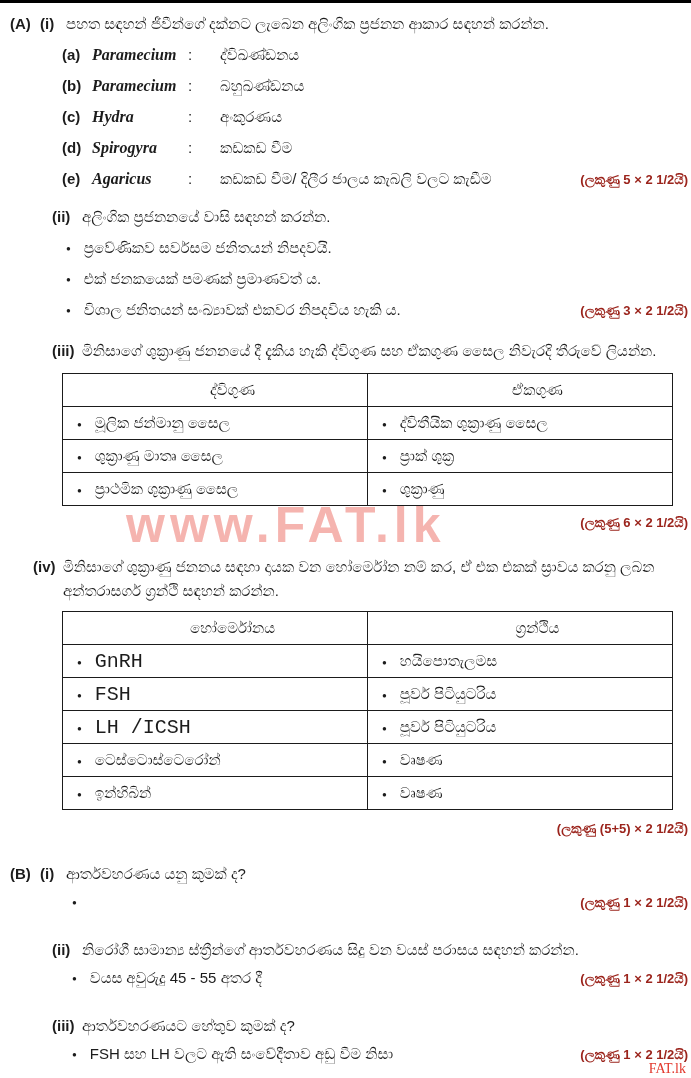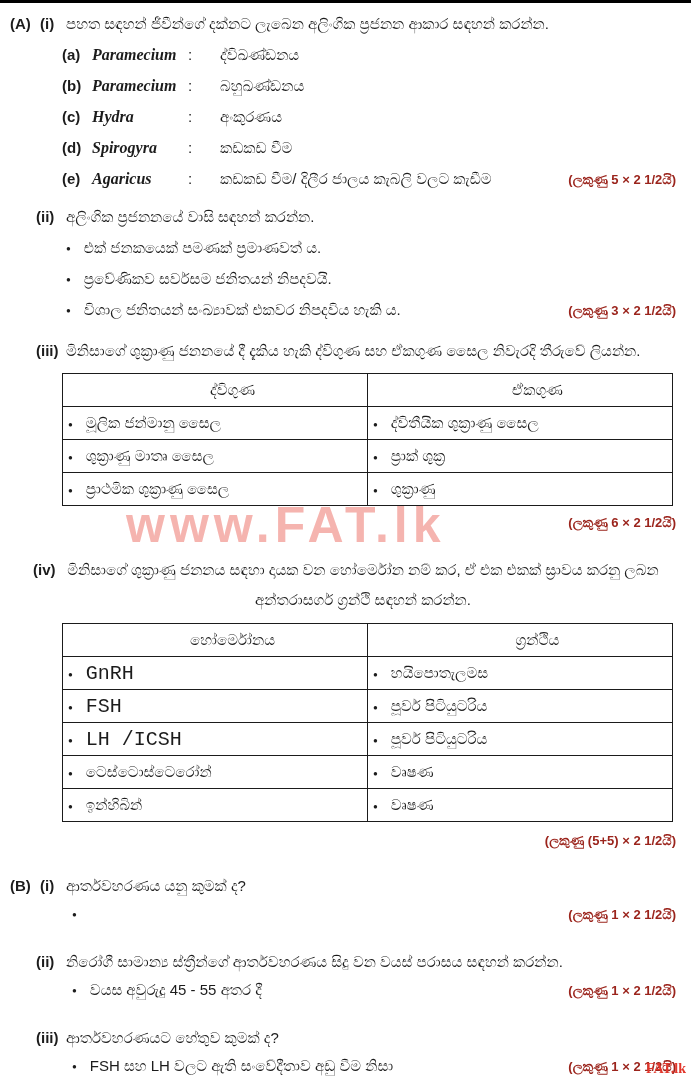--- a/index.html
+++ b/index.html
@@ -25,21 +25,21 @@
     font-family:"Liberation Sans", sans-serif;
     white-space:nowrap;
   }
 
   .row { display:flex; align-items:baseline; }
   .lbl { font-weight:bold; white-space:nowrap; }
 
   
   .secA-lbl { margin-left:10px; width:30px; }
   .a-i-lbl  { width:26px; }
-  .part-lbl { margin-left:36px; width:30px; }
+  .part-lbl { margin-left:52px; width:30px; }
   .qtext { flex:1 1 auto; line-height:24px; }
 
   
   .org-item { margin-left:62px; display:flex; align-items:baseline; height:22px; margin-bottom:9px; }
   .org-letter { width:30px; font-weight:bold; }
   .org-name { width:96px; font-family:"Liberation Serif", serif; font-style:italic; font-weight:bold; font-size:16px; }
   .org-colon { width:32px; text-align:left; }
   .org-answer { }
 
   
@@ -47,42 +47,42 @@
   .bullet-icon { display:inline-block; }
   .bullet-icon::before { content:"\25CF"; font-size:8px; margin-right:13px; position:relative; top:-2px; }
 
   
   .marks {
     margin-left:auto;
     color:#9b241c;
     font-weight:bold;
     font-size:13px;
     white-space:nowrap;
-    padding-right:15px;
+    padding-right:3px;
   }
   .marks-row { display:flex; }
 
   
   .ans-table {
     margin-left:62px; width:611px;
     border-collapse:collapse; table-layout:fixed;
   }
   .ans-table th, .ans-table td {
     border:1.7px solid #1b1b1b;
     font-size:15px; font-weight:normal;padding-left:36px;
   }
   .ans-table th { height:30px; text-align:center; }
-  .ans-table td { height:30px; padding-left:5px; text-align:left; }
+  .ans-table td { height:30px; padding-left:14px; text-align:left; }
   .cell-flex { display:flex; align-items:center; }
   .latin { font-family:Liberation Mono, monospace; font-size:20px;text-align:right; }
 
   .brand {
     position:absolute; z-index:3;
     right:5px; bottom:1px;
-    color:#e2362b; font-weight:bold;
+    color:#e2362b; font-weight:normal;
     font-family:"Liberation Serif", serif;
     font-size:14px;
   }
 
   
   .mt-a-i   { margin-top:0px; }
   .mt-items { margin-top:10px; }
   .mt-a-ii  { margin-top:13px; margin-bottom:10px; }
   .mt-a-iii { margin-top:17px; margin-bottom:10px; }
   .mt-m3    { margin-top:9px; }
@@ -141,25 +141,25 @@
         <span class="marks">(ලකුණු 5 × 2 1/2යි)</span>
       </div>
     </div>
 
     <div class="row mt-a-ii">
       <span class="lbl part-lbl">(ii)</span>
       <span class="qtext">අලිංගික ප්‍රජනනයේ වාසි සඳහන් කරන්න.</span>
     </div>
     <div class="bullet-row">
       <span class="bullet-icon"></span>
+      <span>ප්‍රවේණිකව සර්වසම ජනිතයන් නිපදවයි.</span>
+    </div>
+    <div class="bullet-row">
+      <span class="bullet-icon"></span>
       <span>එක් ජනකයෙක් පමණක් ප්‍රමාණවත් ය.</span>
-    </div>
-    <div class="bullet-row">
-      <span class="bullet-icon"></span>
-      <span>ප්‍රවේණිකව සර්වසම ජනිතයන් නිපදවයි.</span>
     </div>
     <div class="bullet-row">
       <span class="bullet-icon"></span>
       <span>විශාල ජනිතයන් සංඛ්‍යාවක් එකවර නිපදවිය හැකි ය.</span>
       <span class="marks">(ලකුණු 3 × 2 1/2යි)</span>
     </div>
 
     <div class="row mt-a-iii">
       <span class="lbl part-lbl">(iii)</span>
       <span class="qtext">මිනිසාගේ ශුක්‍රාණු ජනනයේ දී දැකිය හැකි ද්විගුණ සහ ඒකගුණ සෛල නිවැරදි තීරුවේ ලියන්න.</span>
@@ -213,21 +213,21 @@
             </td>
       </tr>
     </tbody>
       </table>
     <div class="marks-row mt-m3">
       <span class="marks">(ලකුණු 6 × 2 1/2යි)</span>
     </div>
 
     <div class="row mt-a-iv">
       <span class="lbl part-lbl" style="margin-left:33px;">(iv)</span>
-      <span class="qtext" style="line-height:30px; max-width:600px;text-align:center;">මිනිසාගේ ශුක්‍රාණු ජනනය සඳහා දායක වන හෝර්මෝන නම් කර, ඒ එක එකක් ස්‍රාවය කරනු ලබන අන්තරාසර්ග ග්‍රන්ථි සඳහන් කරන්න.</span>
+      <span class="qtext" style="line-height:24px; max-width:600px;">මිනිසාගේ ශුක්‍රාණු ජනනය සඳහා දායක වන හෝර්මෝන නම් කර, ඒ එක එකක් ස්‍රාවය කරනු ලබන අන්තරාසර්ග ග්‍රන්ථි සඳහන් කරන්න.</span>
     </div>
     <table class="ans-table mt-t2">
       <tbody>
           <tr>
         <th>හෝර්මෝනය</th>
         <th>ග්‍රන්ථිය</th>
       </tr>
       <tr>
         <td>
               <span class="cell-flex">

